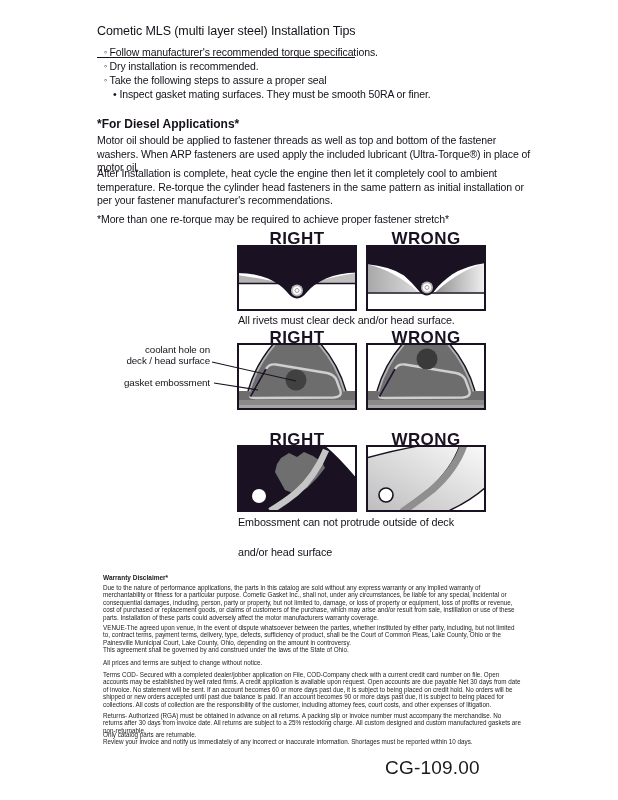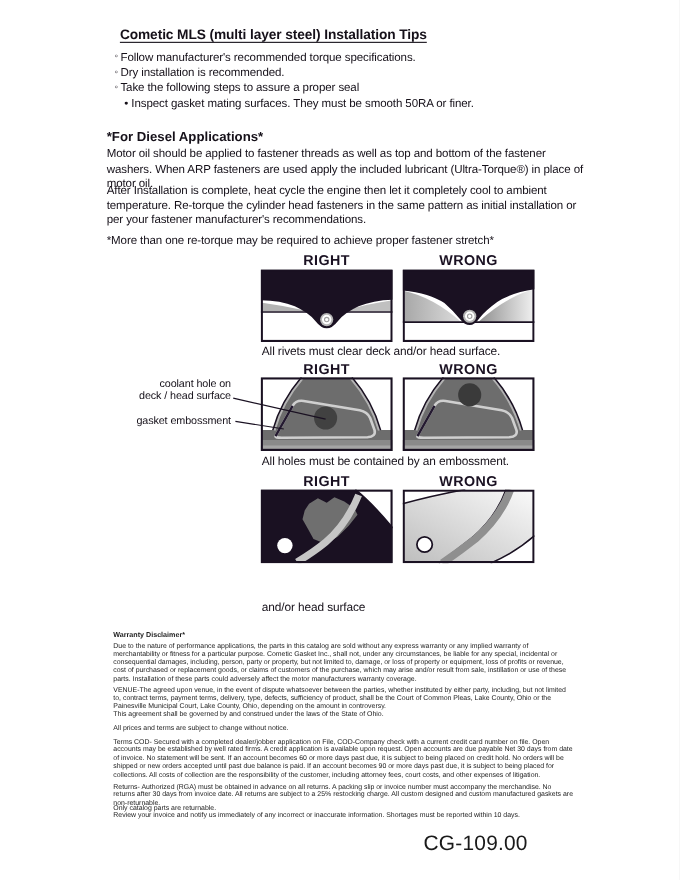--- a/index.html
+++ b/index.html
@@ -3,30 +3,30 @@
 <meta charset="utf-8">
 <style>
   html,body{margin:0;padding:0;background:#e8e8e8;}
   .page{
     position:relative;width:618px;height:800px;background:#ffffff;
     font-family:"Liberation Sans","DejaVu Sans",sans-serif;color:#151019;
     overflow:hidden;margin:0 auto;
   }
   .abs{position:absolute;}
   .title{
-    left:97px;top:24px;font-size:12.5px;font-weight:bold;letter-spacing:-0.1px;
-    border-bottom:1.6px solid #151019;padding-bottom:0;margin-left:12px;
+    left:97px;top:24px;font-size:12.5px;font-weight:normal;letter-spacing:-0.1px;
+    border-bottom:1.6px solid #151019;padding-bottom:19px;
   }
   .bullet{left:104px;font-size:10.5px;letter-spacing:-0.1px;white-space:nowrap;text-align:center;}
   .bullet::before{content:"◦ ";font-size:9px;position:relative;top:-1px;}
   .subbullet{left:113px;font-size:10.5px;letter-spacing:-0.1px;white-space:nowrap;}
   .subbullet::before{content:"• ";}
   .section-head{left:97px;font-size:12px;font-weight:bold;}
   .para{left:97px;width:434px;font-size:10.5px;line-height:13.6px;letter-spacing:-0.1px;}
-  .dlabel{width:120px;text-align:center;font-size:13px;font-weight:600;letter-spacing:0.4px;color:#1a1122;}
+  .dlabel{width:120px;text-align:center;font-size:17px;font-weight:600;letter-spacing:0.4px;color:#1a1122;}
   .caption{left:238px;font-size:10.8px;letter-spacing:-0.1px;color:#151019;}
   .side-label{width:122px;text-align:right;font-size:9.8px;letter-spacing:-0.1px;color:#151019;}
   .panel{display:block;}
   .fineprint{left:103px;width:419px;font-size:6.3px;line-height:7.4px;color:#1c1c1c;}
   .fp-head{font-size:6.5px;font-weight:bold;}
   .footer-num{font-size:19px;letter-spacing:0.2px;color:#1a1a1a;}
 </style>
 </head>
 <body>
 
@@ -120,21 +120,20 @@
     <path d="M13.5,53.5 L29,26" stroke="#241a30" stroke-width="2.2"></path>
     <circle cx="61" cy="16" r="10.5" fill="#3a3a3a"></circle>
     <rect x="1" y="1" width="118" height="65" fill="none" stroke="#1a1122" stroke-width="2"></rect>
   </svg>
 
   <svg class="abs" style="left:208px;top:356px;pointer-events:none;" width="95" height="40" viewBox="0 0 95 40">
     <line x1="4" y1="6" x2="88" y2="25" stroke="#1a1122" stroke-width="1.1"></line>
     <line x1="6" y1="27" x2="50" y2="34" stroke="#1a1122" stroke-width="1.1"></line>
   </svg>
 
-  <div class="abs caption" style="top:414px;">All holes must be contained by an embossment.</div>
 
   <div class="abs dlabel" style="left:237px;top:430px;">RIGHT</div>
   <div class="abs dlabel" style="left:366px;top:430px;">WRONG</div>
 
   <svg class="abs panel" style="left:237px;top:445px;" width="120" height="67" viewBox="0 0 120 67">
     <rect width="120" height="67" fill="#1a1122"></rect>
     <path d="M86,0 L120,0 L120,35 Q101,12 86,0 Z" fill="#ffffff"></path>
     <path d="M86,0 Q101,12 120,35" stroke="#1a1122" stroke-width="1.5" fill="none"></path>
     <path d="M44,13 L52,8 L60,12 L67,7 L76,11 L85,17 L88,23 L80,33 L70,43 L58,49 L48,45 L43,36 L38,27 L40,19 Z" fill="#6f6f6f"></path>
     <path d="M89,5 Q78,32 59,48 Q48,57 33,66" stroke="#c6c6c6" stroke-width="6.5" fill="none"></path>
@@ -153,20 +152,21 @@
     <path d="M94,0 Q85,25 63,44 Q49,55 33,67" stroke="#1a1122" stroke-width="1.3" fill="none"></path>
     <path d="M98,0 Q89,25 66,45 Q52,56 36,67" stroke="#8f8f8f" stroke-width="7" fill="none"></path>
     <path d="M0,0 H57 Q27,5.5 0,13 Z" fill="#ffffff"></path>
     <path d="M57,0 Q27,5.5 0,13" stroke="#1a1122" stroke-width="1.4" fill="none"></path>
     <path d="M120,42 V67 H80 Q103,57 120,42 Z" fill="#ffffff"></path>
     <path d="M80,67 Q103,57 120,42" stroke="#1a1122" stroke-width="1.4" fill="none"></path>
     <circle cx="20" cy="50" r="7" fill="#ffffff" stroke="#1a1122" stroke-width="1.6"></circle>
     <rect x="1" y="1" width="118" height="65" fill="none" stroke="#1a1122" stroke-width="2"></rect>
   </svg>
 
+  <div class="abs caption" style="top:516px;">Embossment can not protrude outside of deck</div>
   <div class="abs caption" style="top:546px;">and/or head surface</div>
 
   <div class="abs fineprint fp-head" style="top:574px;">Warranty Disclaimer*</div>
   <div class="abs fineprint" style="top:584px;">Due to the nature of performance applications, the parts in this catalog are sold without any express warranty or any implied warranty of merchantability or fitness for a particular purpose.  Cometic Gasket Inc., shall not, under any circumstances, be liable for any special, incidental or consequential damages, including, person, party or property, but not limited to, damage, or loss of property or equipment, loss of profits or revenue, cost of purchased or replacement goods, or claims of customers of the purchase, which may arise and/or result from sale, instillation or use of these parts.  Installation of these parts could adversely affect the motor manufacturers warranty coverage.</div>
   <div class="abs fineprint" style="top:624px;">
     <span>VENUE-The agreed upon venue, in the event of dispute whatsoever between the parties, whether instituted by either party, including, but not limited to, contract terms, payment terms, delivery, type, defects, sufficiency of product, shall be the Court of Common Pleas, Lake County, Ohio or the Painesville Municipal Court, Lake County, Ohio, depending on the amount in controversy.</span><br>
     <span>This agreement shall be governed by and construed under the laws of the State of Ohio.</span>
   </div>
   <div class="abs fineprint" style="top:659px;">All prices and terms are subject to change without notice.</div>
   <div class="abs fineprint" style="top:671px;">Terms COD- Secured with a completed dealer/jobber application on File, COD-Company check with a current credit card number on file.  Open accounts may be established by well rated firms.  A credit application is available upon request.  Open accounts are due payable Net 30 days from date of invoice.  No statement will be sent.  If an account becomes 60 or more days past due, it is subject to being placed on credit hold.  No orders will be shipped or new orders accepted until past due balance is paid.  If an account becomes 90 or more days past due, it is subject to being placed for collections.  All costs of collection are the responsibility of the customer, including attorney fees, court costs, and other expenses of litigation.</div>

